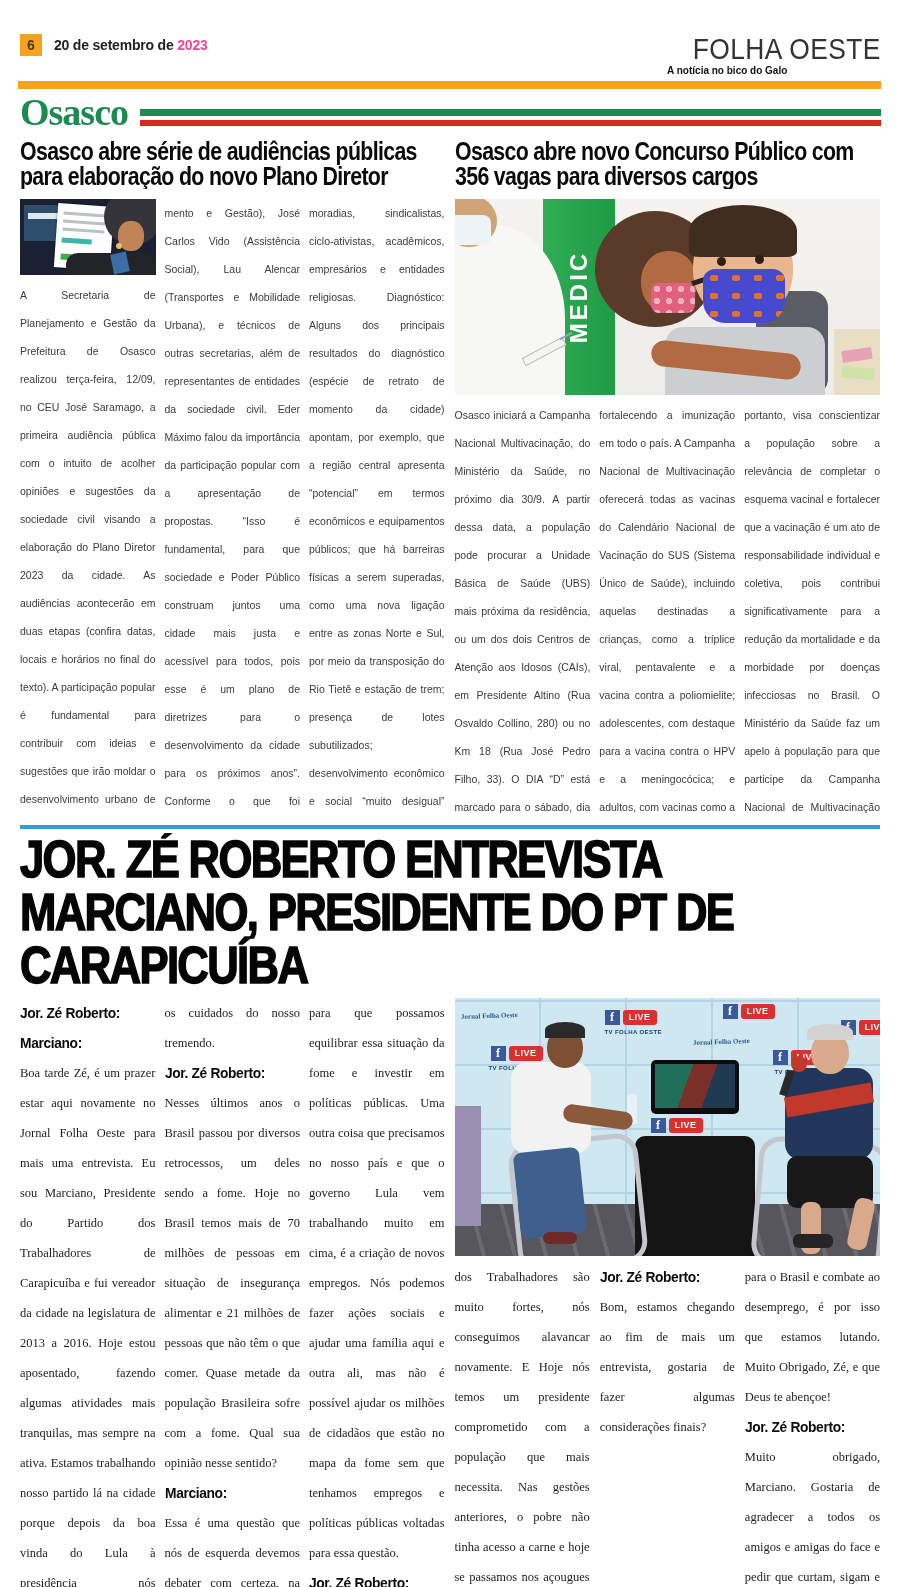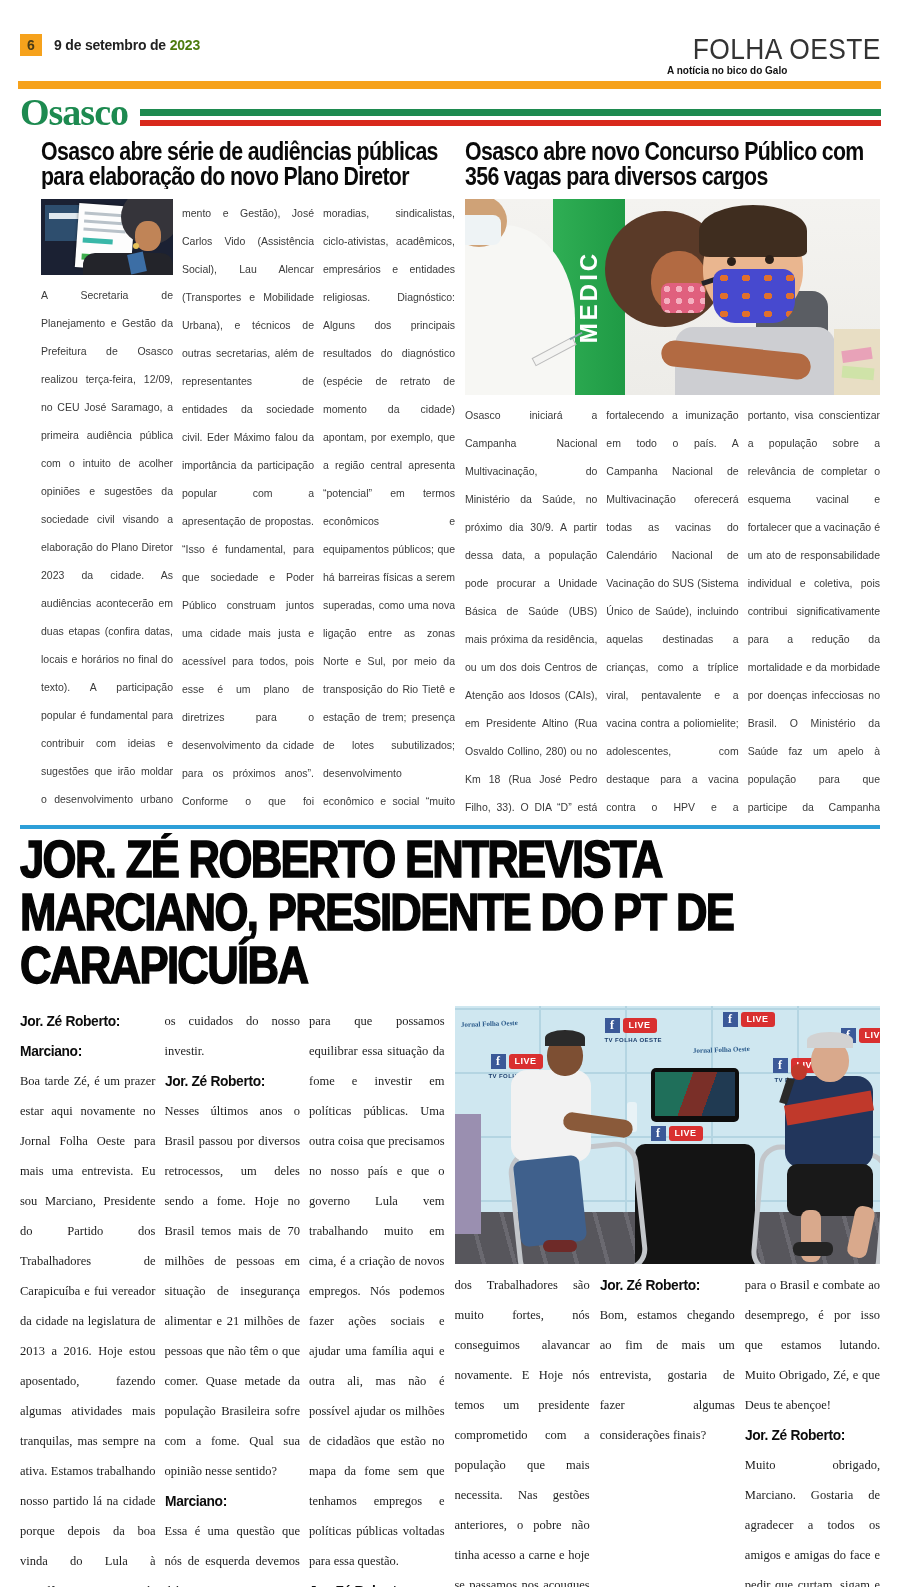--- a/index.html
+++ b/index.html
@@ -2,33 +2,33 @@
 <html><head>
 <meta charset="utf-8">
 <style>
   html,body{margin:0;padding:0;background:#e8e8e8;}
   .page{position:relative;width:899px;height:1587px;background:#fff;overflow:hidden;
         font-family:"Liberation Sans",sans-serif;color:#333;}
   
   .hdr{display:flex;align-items:flex-start;padding:34px 18px 0 20px;}
   .pgbox{width:22px;height:22px;background:#F6A21C;color:#4a3b16;font:700 14px/22px "Liberation Sans",sans-serif;text-align:center;}
   .dateline{font:700 14px/22px "Liberation Sans",sans-serif;color:#222;margin-left:12px;letter-spacing:-0.2px;}
-  .dateline .yr{color:#4d7c0f;}
+  .dateline .yr{color:#ec4899;}
   .mast{margin-left:auto;text-align:left;}
   .mast-title{font:400 30px/30px "Liberation Sans",sans-serif;color:#333;transform:scaleX(0.88);transform-origin:100% 50%;letter-spacing:0.5px;}
   .mast-tag{font:700 10px/13px "Liberation Sans",sans-serif;color:#111;}
   .orange-bar{height:8px;background:#F6A21C;margin:4px 18px 0 18px;}
   
   .secrow{display:flex;align-items:center;padding:2px 18px 0 20px;}
   .sectitle{font:700 38px/42px "Liberation Serif",serif;color:#1d8a50;letter-spacing:-1px;text-align:center;}
   .stripes{flex:1;margin-left:12px;margin-top:10px;}
   .stripe-g{height:7px;background:#1e8a4f;}
   .stripe-r{height:6px;background:#d8291c;margin-top:4px;}
   
-  .toparts{display:flex;gap:10px;padding:4px 19px 0 20px;margin-left:21px;}
+  .toparts{display:flex;gap:10px;padding:4px 19px 0 20px;}
   .art1{width:425px;}
   .art2{width:426px;}
   .art-headline{margin:2px 0 10px 0;overflow:hidden;}
   .cond{display:block;width:122%;transform:scaleX(0.82);transform-origin:0 0;
         font:700 26px/25px "Liberation Sans",sans-serif;color:#0a0a0a;letter-spacing:-0.8px;}
   .art-cols{display:flex;gap:9px;height:622px;overflow:hidden;}
   .art2 .art-cols{height:420px;}
   .acol{flex:1;font:400 10.5px/28px "Liberation Sans",sans-serif;color:#3a3a3a;text-align:justify;overflow:hidden;}
   
   .photo1{position:relative;width:100%;height:76px;background:#1b2133;overflow:hidden;margin-bottom:6px;}
@@ -68,21 +68,21 @@
   .p2-strap{position:absolute;width:40px;height:5px;background:#23232a;}
   .p2-kidbody{position:absolute;left:210px;top:128px;width:160px;height:68px;border-radius:18px 18px 0 0;background:#cdced2;}
   .p2-momarm{position:absolute;left:196px;top:148px;width:150px;height:26px;border-radius:14px;background:#b26a42;transform:rotate(6deg);}
   .p2-chair{position:absolute;right:52px;top:92px;width:72px;height:104px;border-radius:16px;background:#5a5d63;}
   .p2-cab{position:absolute;right:0;bottom:0;width:46px;height:66px;background:#e8dec4;}
   .p2-paperpink{position:absolute;right:8px;bottom:34px;width:30px;height:12px;background:#e8a2b8;transform:rotate(-8deg);}
   .p2-papergreen{position:absolute;right:6px;bottom:16px;width:32px;height:12px;background:#cfe3a8;transform:rotate(5deg);}
   
   .blue-rule{height:4px;background:#2D9FD8;margin:4px 19px 0 20px;}
   
-  .int-headline{margin:4px 18px 8px 20px;overflow:hidden;}
+  .int-headline{margin:4px 18px 0 20px;overflow:hidden;}
   .cond2{display:block;width:119%;transform:scaleX(0.84);transform-origin:0 0;
      font:700 52px/53px "Liberation Sans",sans-serif;color:#050505;letter-spacing:-2px;-webkit-text-stroke:1.5px #050505;}
   .int-body{display:flex;gap:10px;padding:6px 19px 0 20px;}
   .int-left{width:425px;display:flex;gap:9px;height:648px;overflow:hidden;}
   .icol{flex:1;font:400 12.5px/30px "Liberation Serif",serif;color:#1c1c1c;text-align:justify;overflow:hidden;}
   .speaker{font:700 15px/30px "Liberation Sans",sans-serif;color:#0c0c0c;letter-spacing:-0.4px;transform:scaleX(0.92);transform-origin:0 50%;white-space:nowrap;}
   .ipara{margin:0;}
   .int-right{width:426px;}
   .int-right-cols{display:flex;gap:10px;height:382px;overflow:hidden;margin-top:6px;}
   
@@ -122,21 +122,21 @@
 </head>
 <body>
 
 <div class="page">
 
   <div class="hdr">
     <div class="pgbox">
       <span>6</span>
     </div>
     <div class="dateline">
-      <span>9 de setembro de</span>
+      <span>20 de setembro de</span>
       <span class="yr">2023</span>
     </div>
     <div class="mast">
       <div class="mast-title">FOLHA OESTE</div>
       <div class="mast-tag">A notícia no bico do Galo</div>
     </div>
   </div>
   <div class="orange-bar"></div>
 
   <div class="secrow">
@@ -223,21 +223,21 @@
       <span class="cond2">JOR. ZÉ ROBERTO ENTREVISTA MARCIANO, PRESIDENTE DO PT DE CARAPICUÍBA</span>
     </h1>
     <div class="int-body">
       <div class="int-left">
         <div class="icol">
             <div class="speaker">Jor. Zé Roberto:</div>
             <div class="speaker">Marciano:</div>
             <div class="ipara">Boa tarde Zé, é um prazer estar aqui novamente no Jornal Folha Oeste para mais uma entrevista. Eu sou Marciano, Presidente do Partido dos Trabalhadores de Carapicuíba e fui vereador da cidade na legislatura de 2013 a 2016. Hoje estou aposentado, fazendo algumas atividades mais tranquilas, mas sempre na ativa. Estamos trabalhando nosso partido lá na cidade porque depois da boa vinda do Lula à presidência nós precisamos mais do que nunca redobrar</div>
           </div>
         <div class="icol">
-            <div class="ipara">os cuidados do nosso investir.</div>
+            <div class="ipara">os cuidados do nosso tremendo.</div>
             <div class="speaker">Jor. Zé Roberto:</div>
             <div class="ipara">Nesses últimos anos o Brasil passou por diversos retrocessos, um deles sendo a fome. Hoje no Brasil temos mais de 70 milhões de pessoas em situação de insegurança alimentar e 21 milhões de pessoas que não têm o que comer. Quase metade da população Brasileira sofre com a fome. Qual sua opinião nesse sentido?</div>
             <div class="speaker">Marciano:</div>
             <div class="ipara">Essa é uma questão que nós de esquerda devemos debater com certeza, na realidade nós estamos a mais de seis anos atrasados em comparação ao resto do mundo. Desde 2015 pra cá, vivemos um retrocesso tremendo. Nós sabemos que não é só aqui em São Paulo, mas como no país inteiro que as pessoas vem enfrentando problemas de necessidades básicas. Acho que é primordial</div>
           </div>
         <div class="icol">
             <div class="ipara">para que possamos equilibrar essa situação da fome e investir em políticas públicas. Uma outra coisa que precisamos no nosso país e que o governo Lula vem trabalhando muito em cima, é a criação de novos empregos. Nós podemos fazer ações sociais e ajudar uma família aqui e outra ali, mas não é possível ajudar os milhões de cidadãos que estão no mapa da fome sem que tenhamos empregos e políticas públicas voltadas para essa questão.</div>
             <div class="speaker">Jor. Zé Roberto:</div>
           </div>
       </div>

